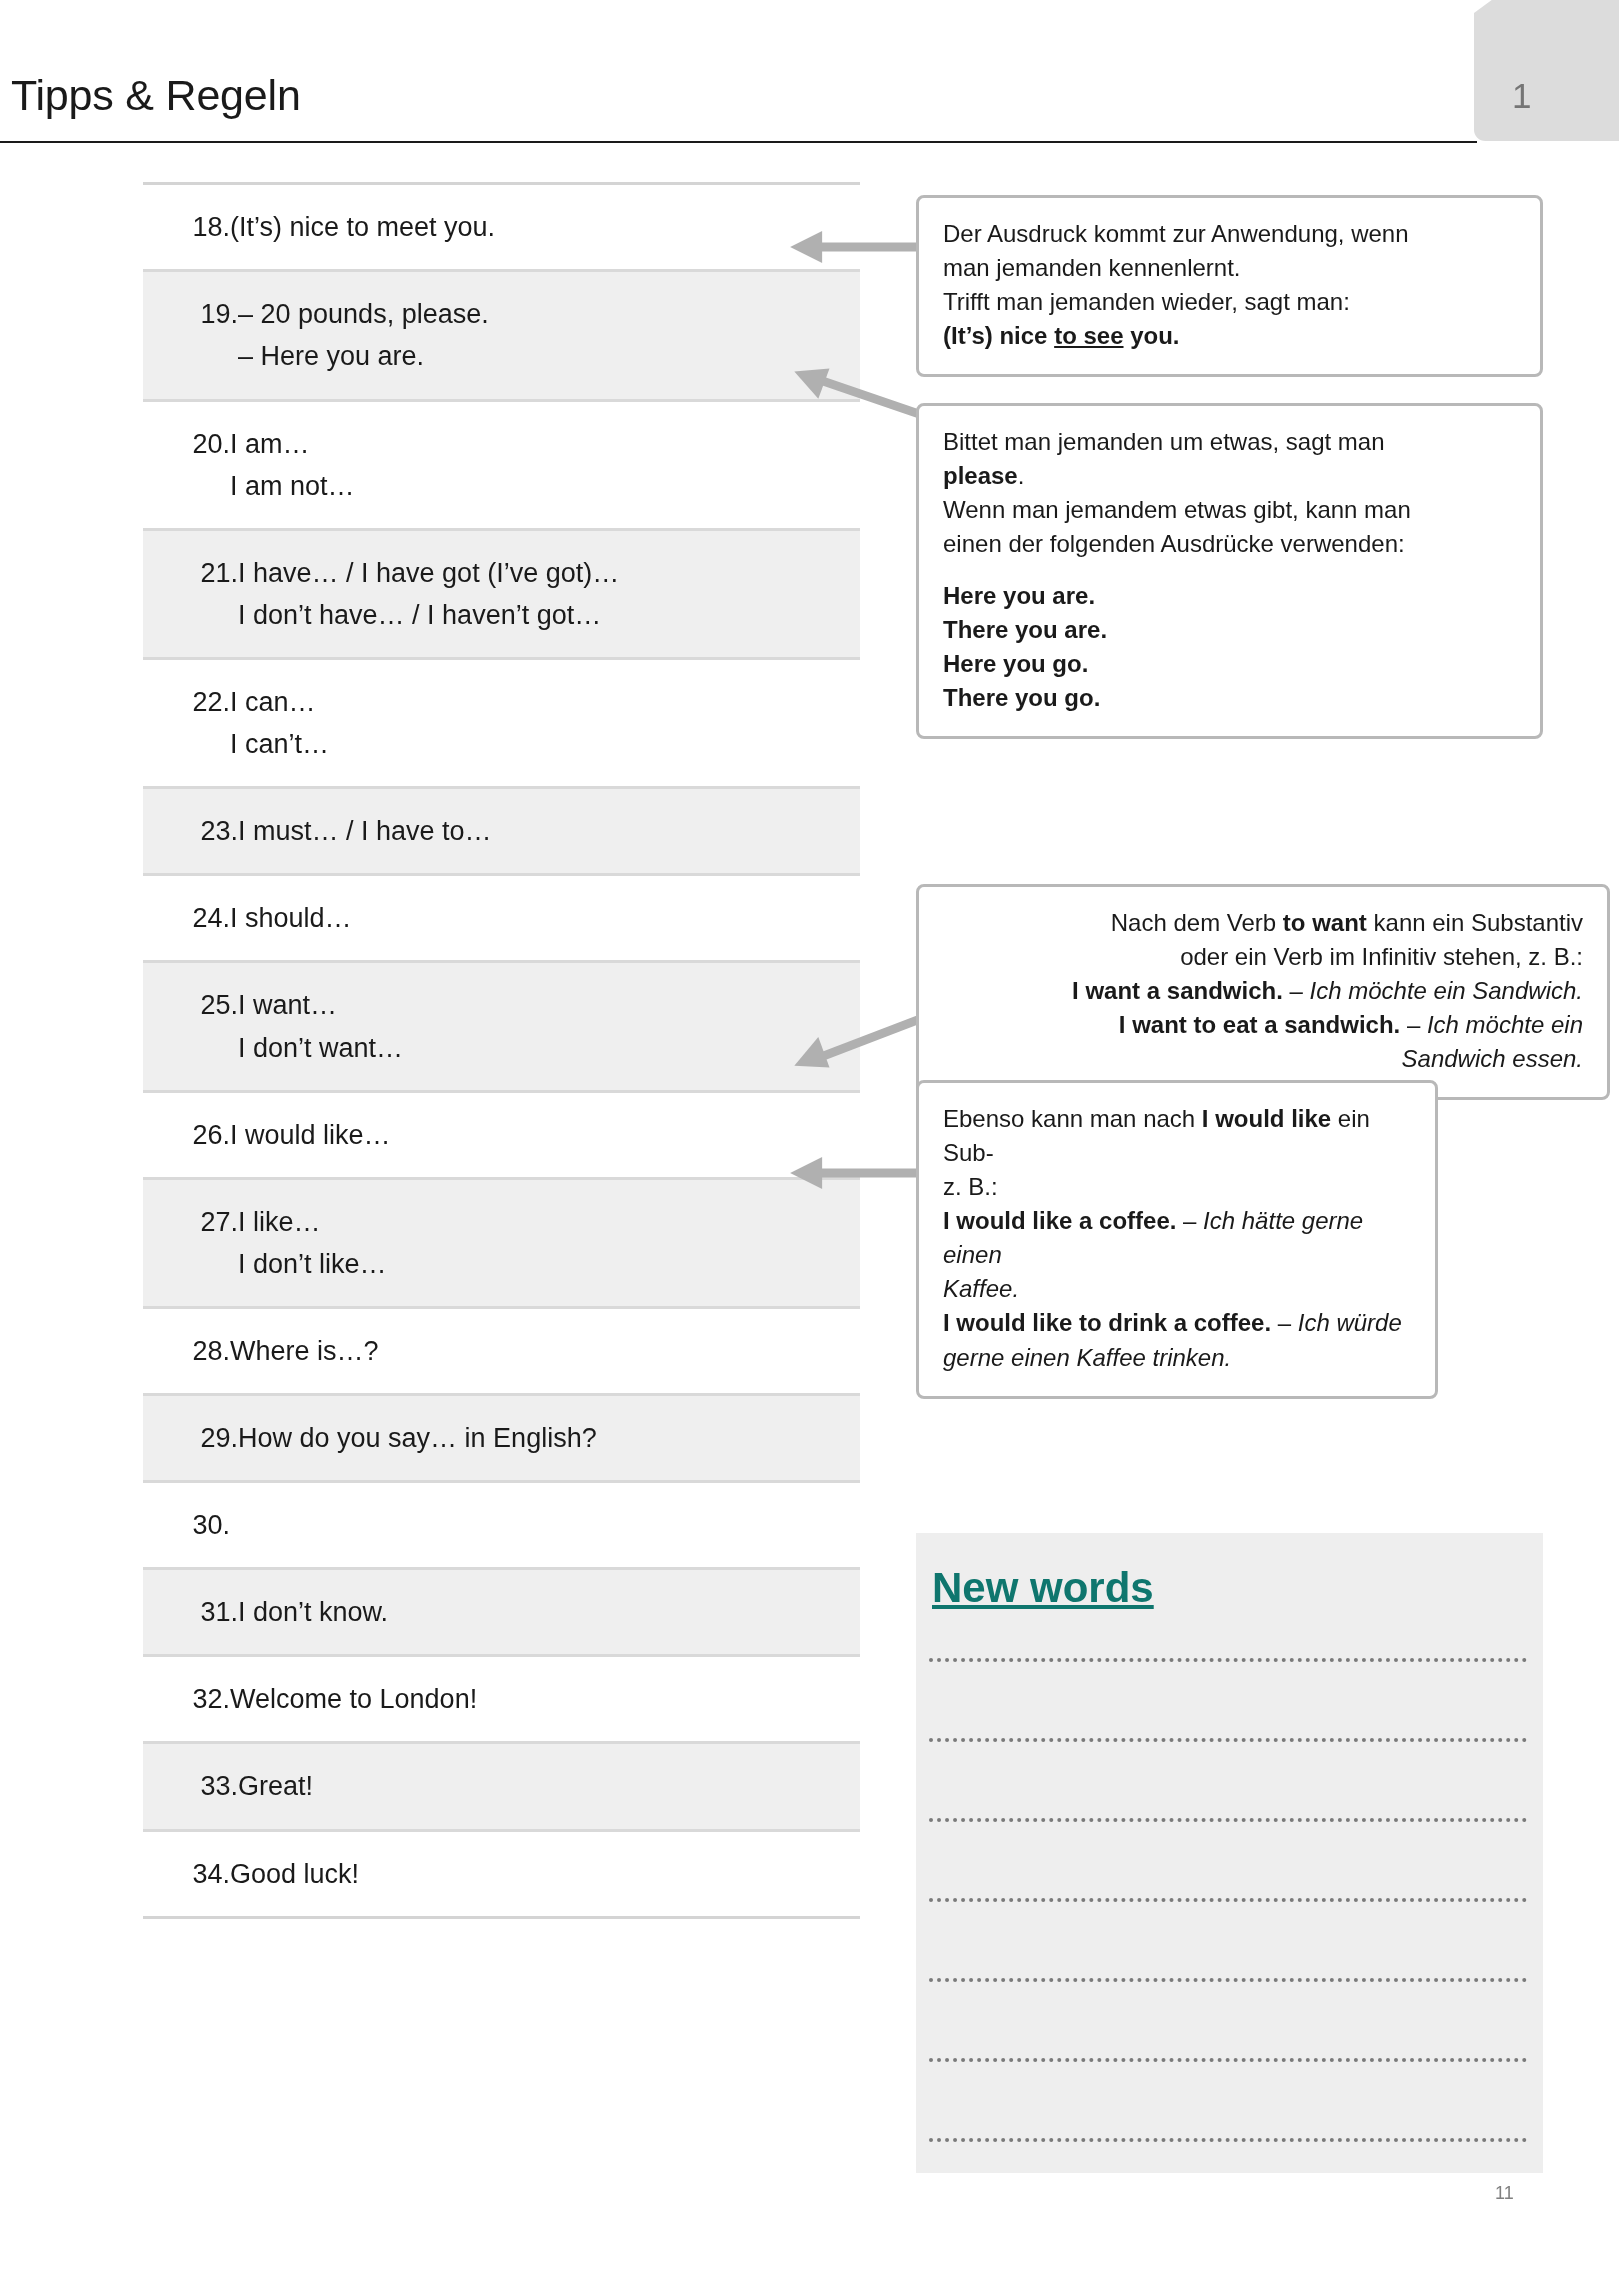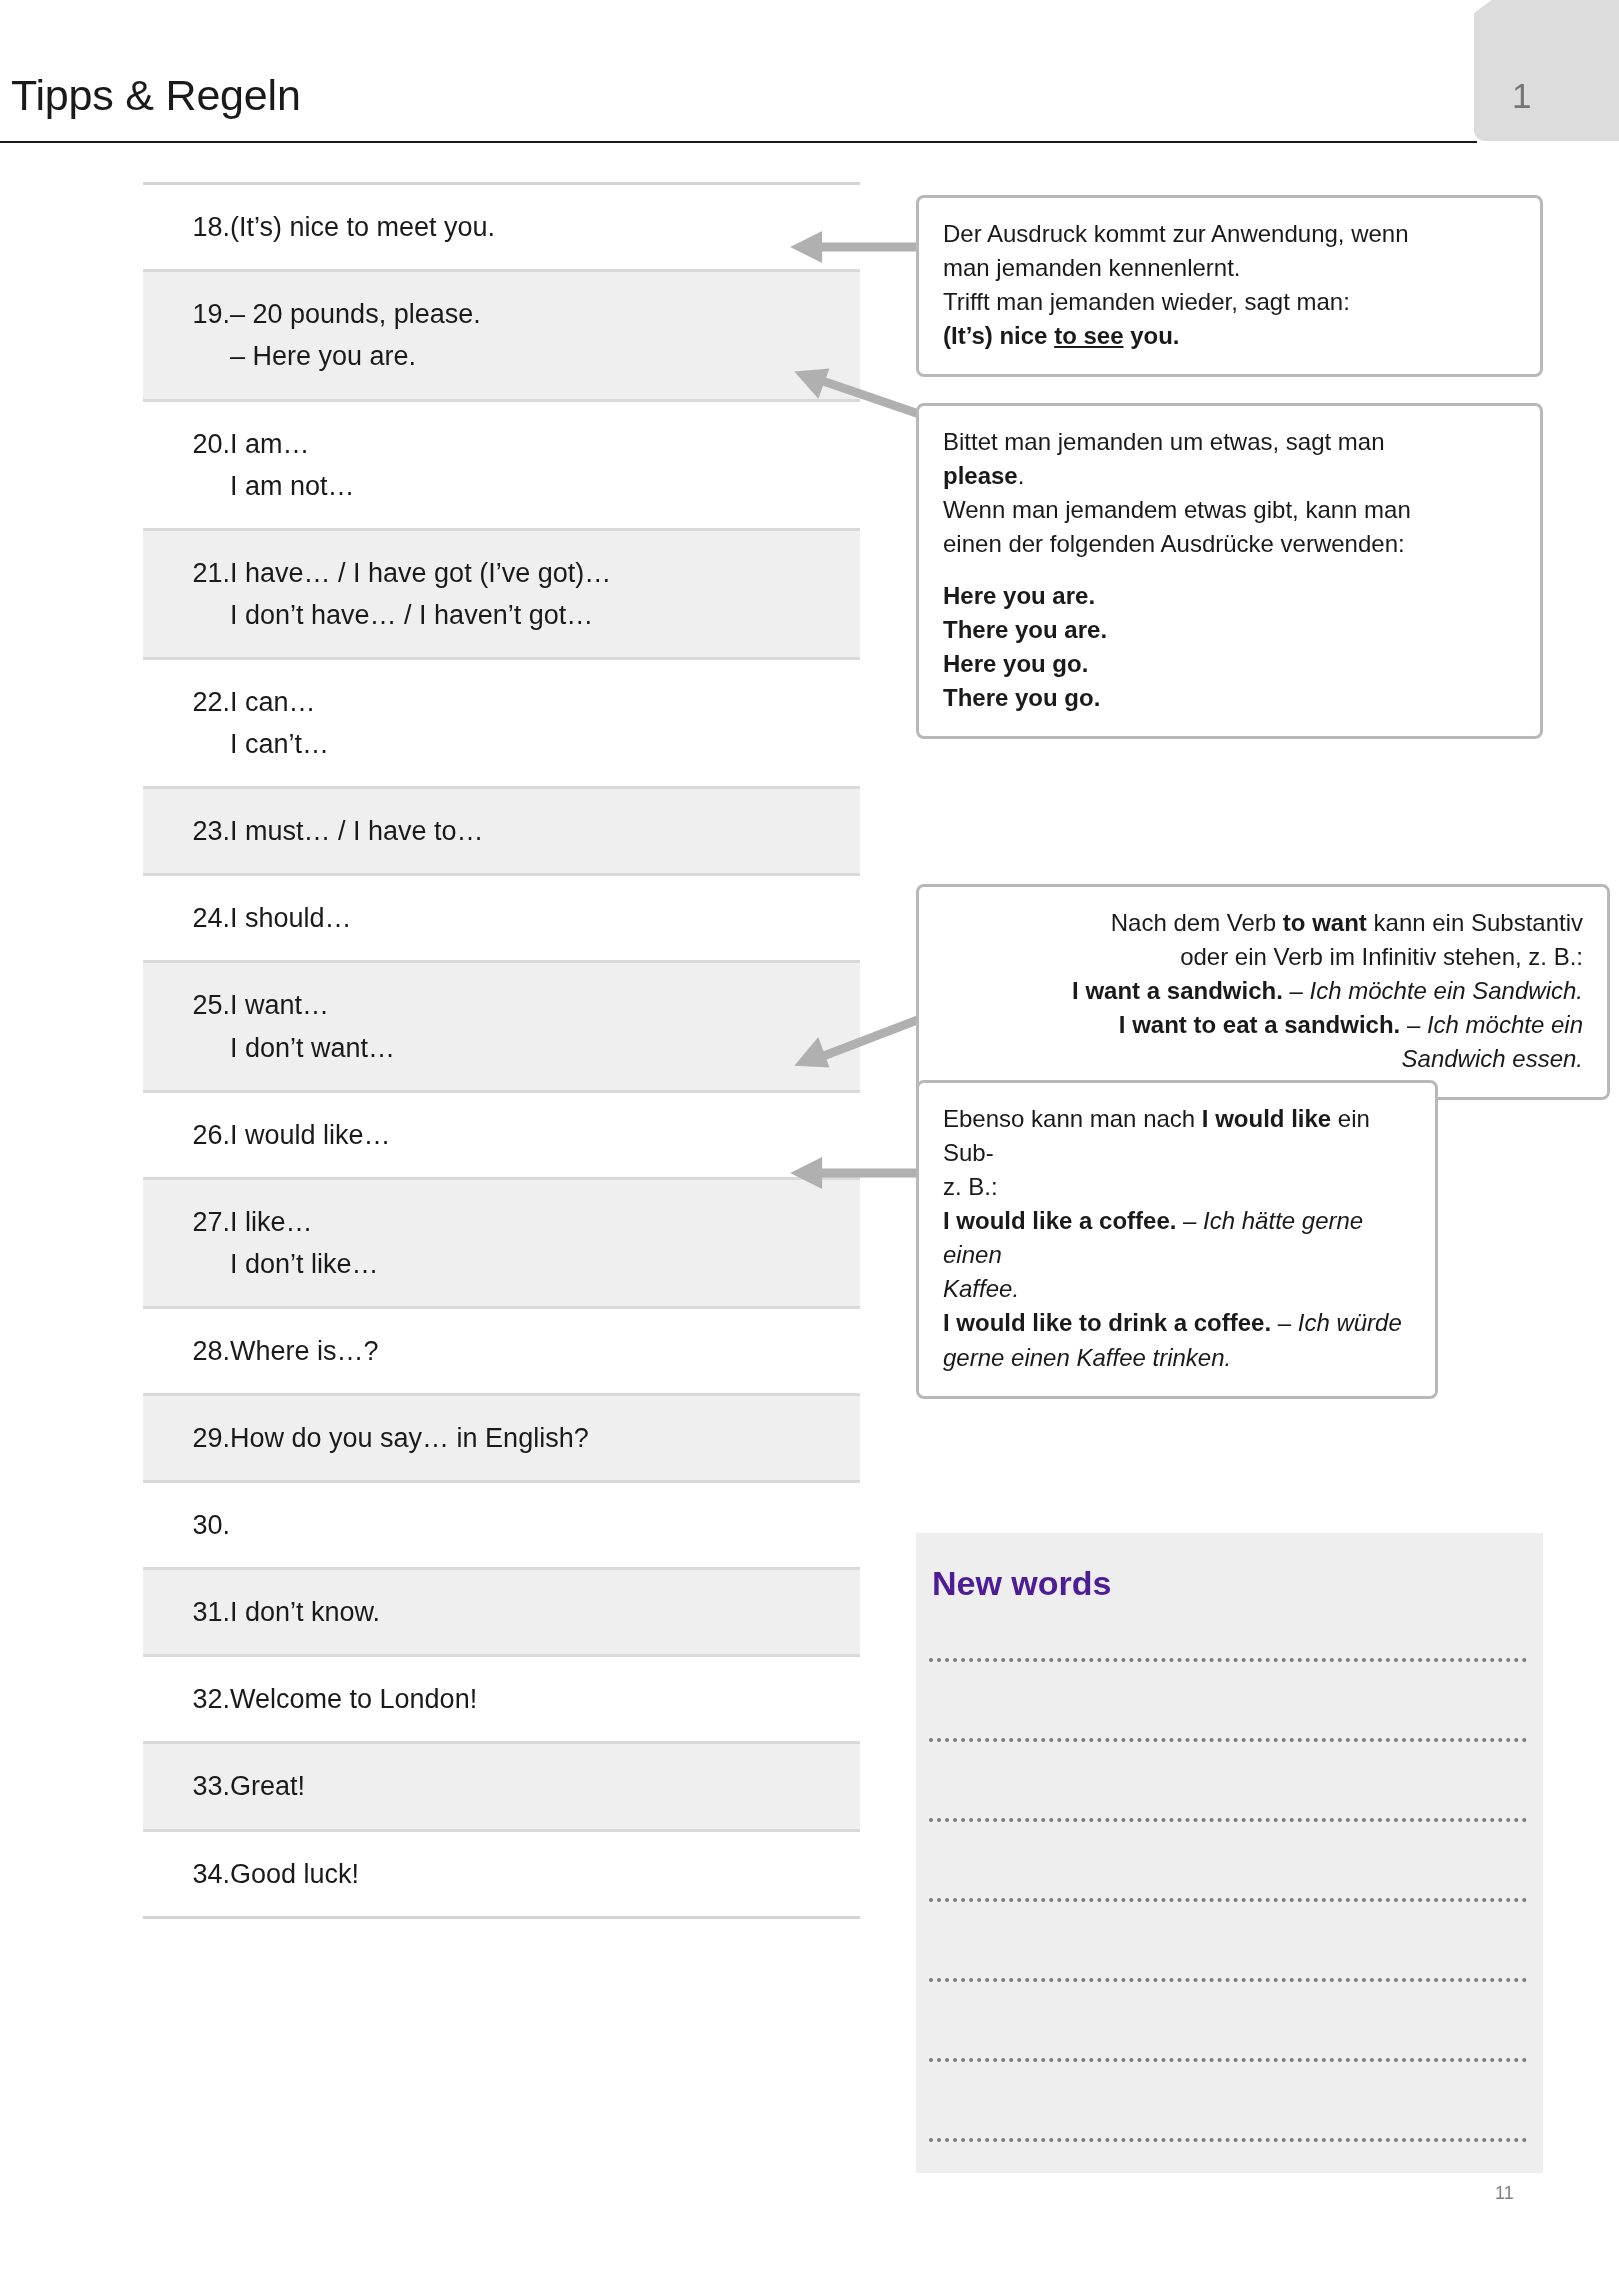--- a/index.html
+++ b/index.html
@@ -92,20 +92,21 @@
     width: 717px;
     display: flex;
     align-items: flex-start;
     padding: 21px 0 21px 0;
   }
 
   .phrase-row.shaded {
     background: #efefef;
     border-top: 3.2px solid #d9d9d9;
     border-bottom: 3.2px solid #d9d9d9;
+    padding-left: 8px;
   }
 
   .phrase-num {
     flex: 0 0 auto;
     width: 87px;
     padding-left: 19px;
     font-size: 27px;
     color: #1a1a1a;
     line-height: 1.56;
     text-align: right;
@@ -148,23 +149,24 @@
     top: 1533px;
     width: 627px;
     height: 640px;
     background: #eeeeee;
   }
 
   .new-words-title {
     position: absolute;
     top: 30.5px;
     left: 16px;
-    font-size: 34px;
+    font-size: 42px;
     font-weight: 700;
-    color: #4c1d95;
+    color: #0f766e;
+    text-decoration: underline;
   }
 
   .nw-lines {
     position: absolute;
     top: 125px;
     left: 13px;
     width: 598px;
   }
 
   .nw-line {

